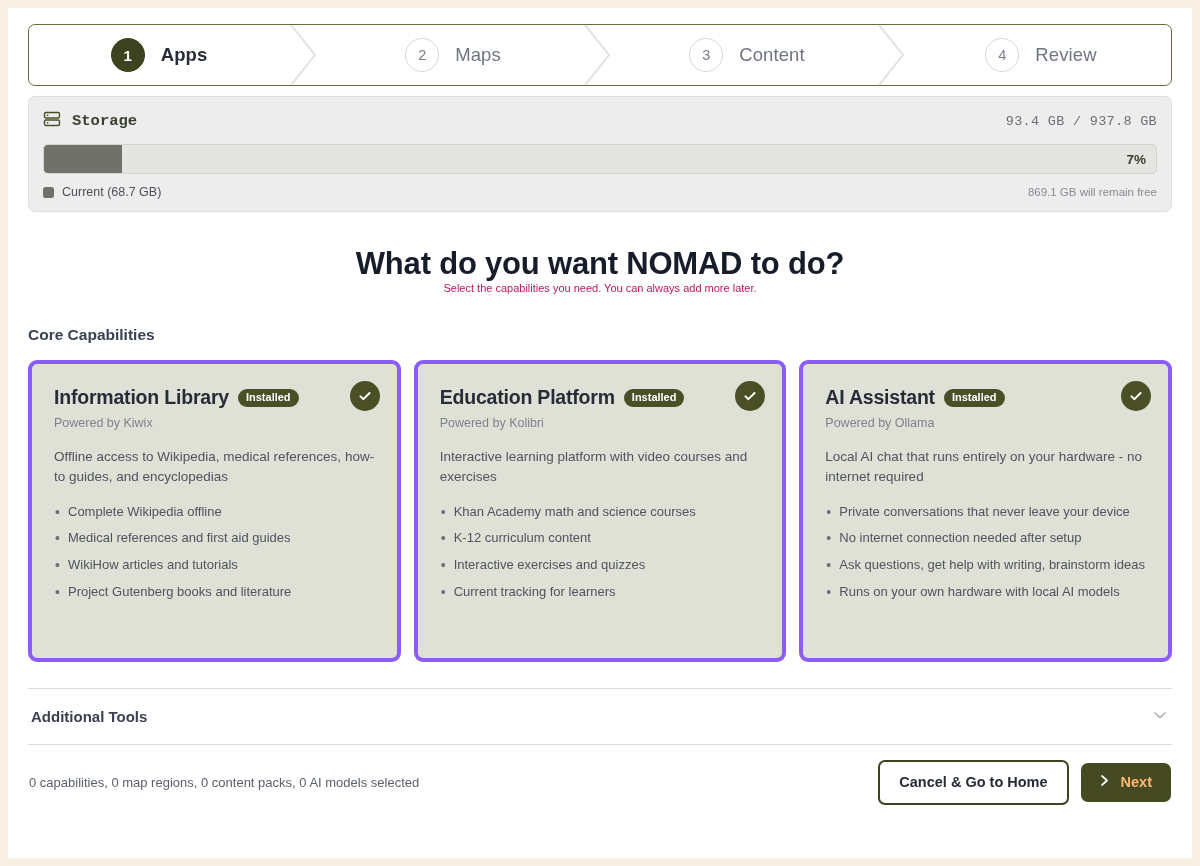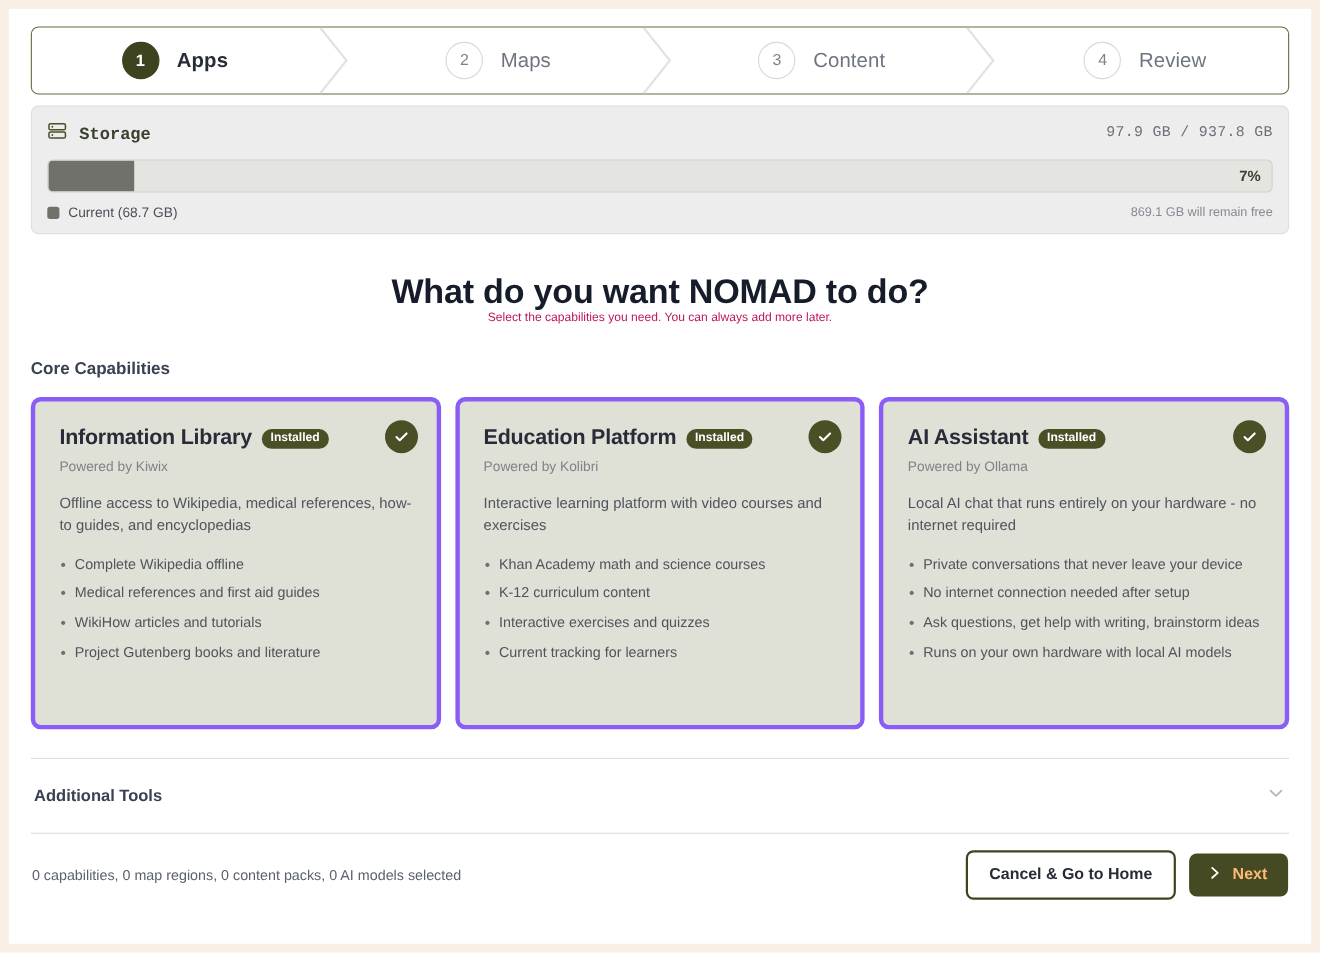--- a/index.html
+++ b/index.html
@@ -256,21 +256,21 @@
     display: flex;
     align-items: center;
     justify-content: center;
   }
 
   
   .accordion {
     margin-top: 26px;
     border-top: 1px solid #dcdcdc;
     border-bottom: 1px solid #dcdcdc;
-    height: 69px;
+    height: 57px;
     display: flex;
     align-items: center;
     justify-content: space-between;
     padding: 0 3px;
   }
   .accordion-label {
     font-size: 15px;
     font-weight: bold;
     color: #3a4152;
   }
@@ -368,21 +368,21 @@
         <span>
           <svg width="18" height="18" viewBox="0 0 18 18">
             <rect x="1.5" y="2.5" width="15" height="5.5" rx="1.5" fill="none" stroke="#4a4f26" stroke-width="1.4"></rect>
             <rect x="1.5" y="10" width="15" height="5.5" rx="1.5" fill="none" stroke="#4a4f26" stroke-width="1.4"></rect>
             <circle cx="4.6" cy="5.25" r=".85" fill="#4a4f26"></circle>
             <circle cx="4.6" cy="12.75" r=".85" fill="#4a4f26"></circle>
           </svg>
         </span>
         <span class="storage-title-text">Storage</span>
       </div>
-      <div class="storage-total">97.9 GB  /  937.8 GB</div>
+      <div class="storage-total">93.4 GB  /  937.8 GB</div>
     </div>
 
     <div class="bar-wrap">
       <div class="bar-fill" id="bar-fill" style="width: 7%;"></div>
       <div class="bar-pct">7%</div>
     </div>
 
     <div class="storage-foot">
       <div class="legend">
         <span class="legend-swatch"></span>

